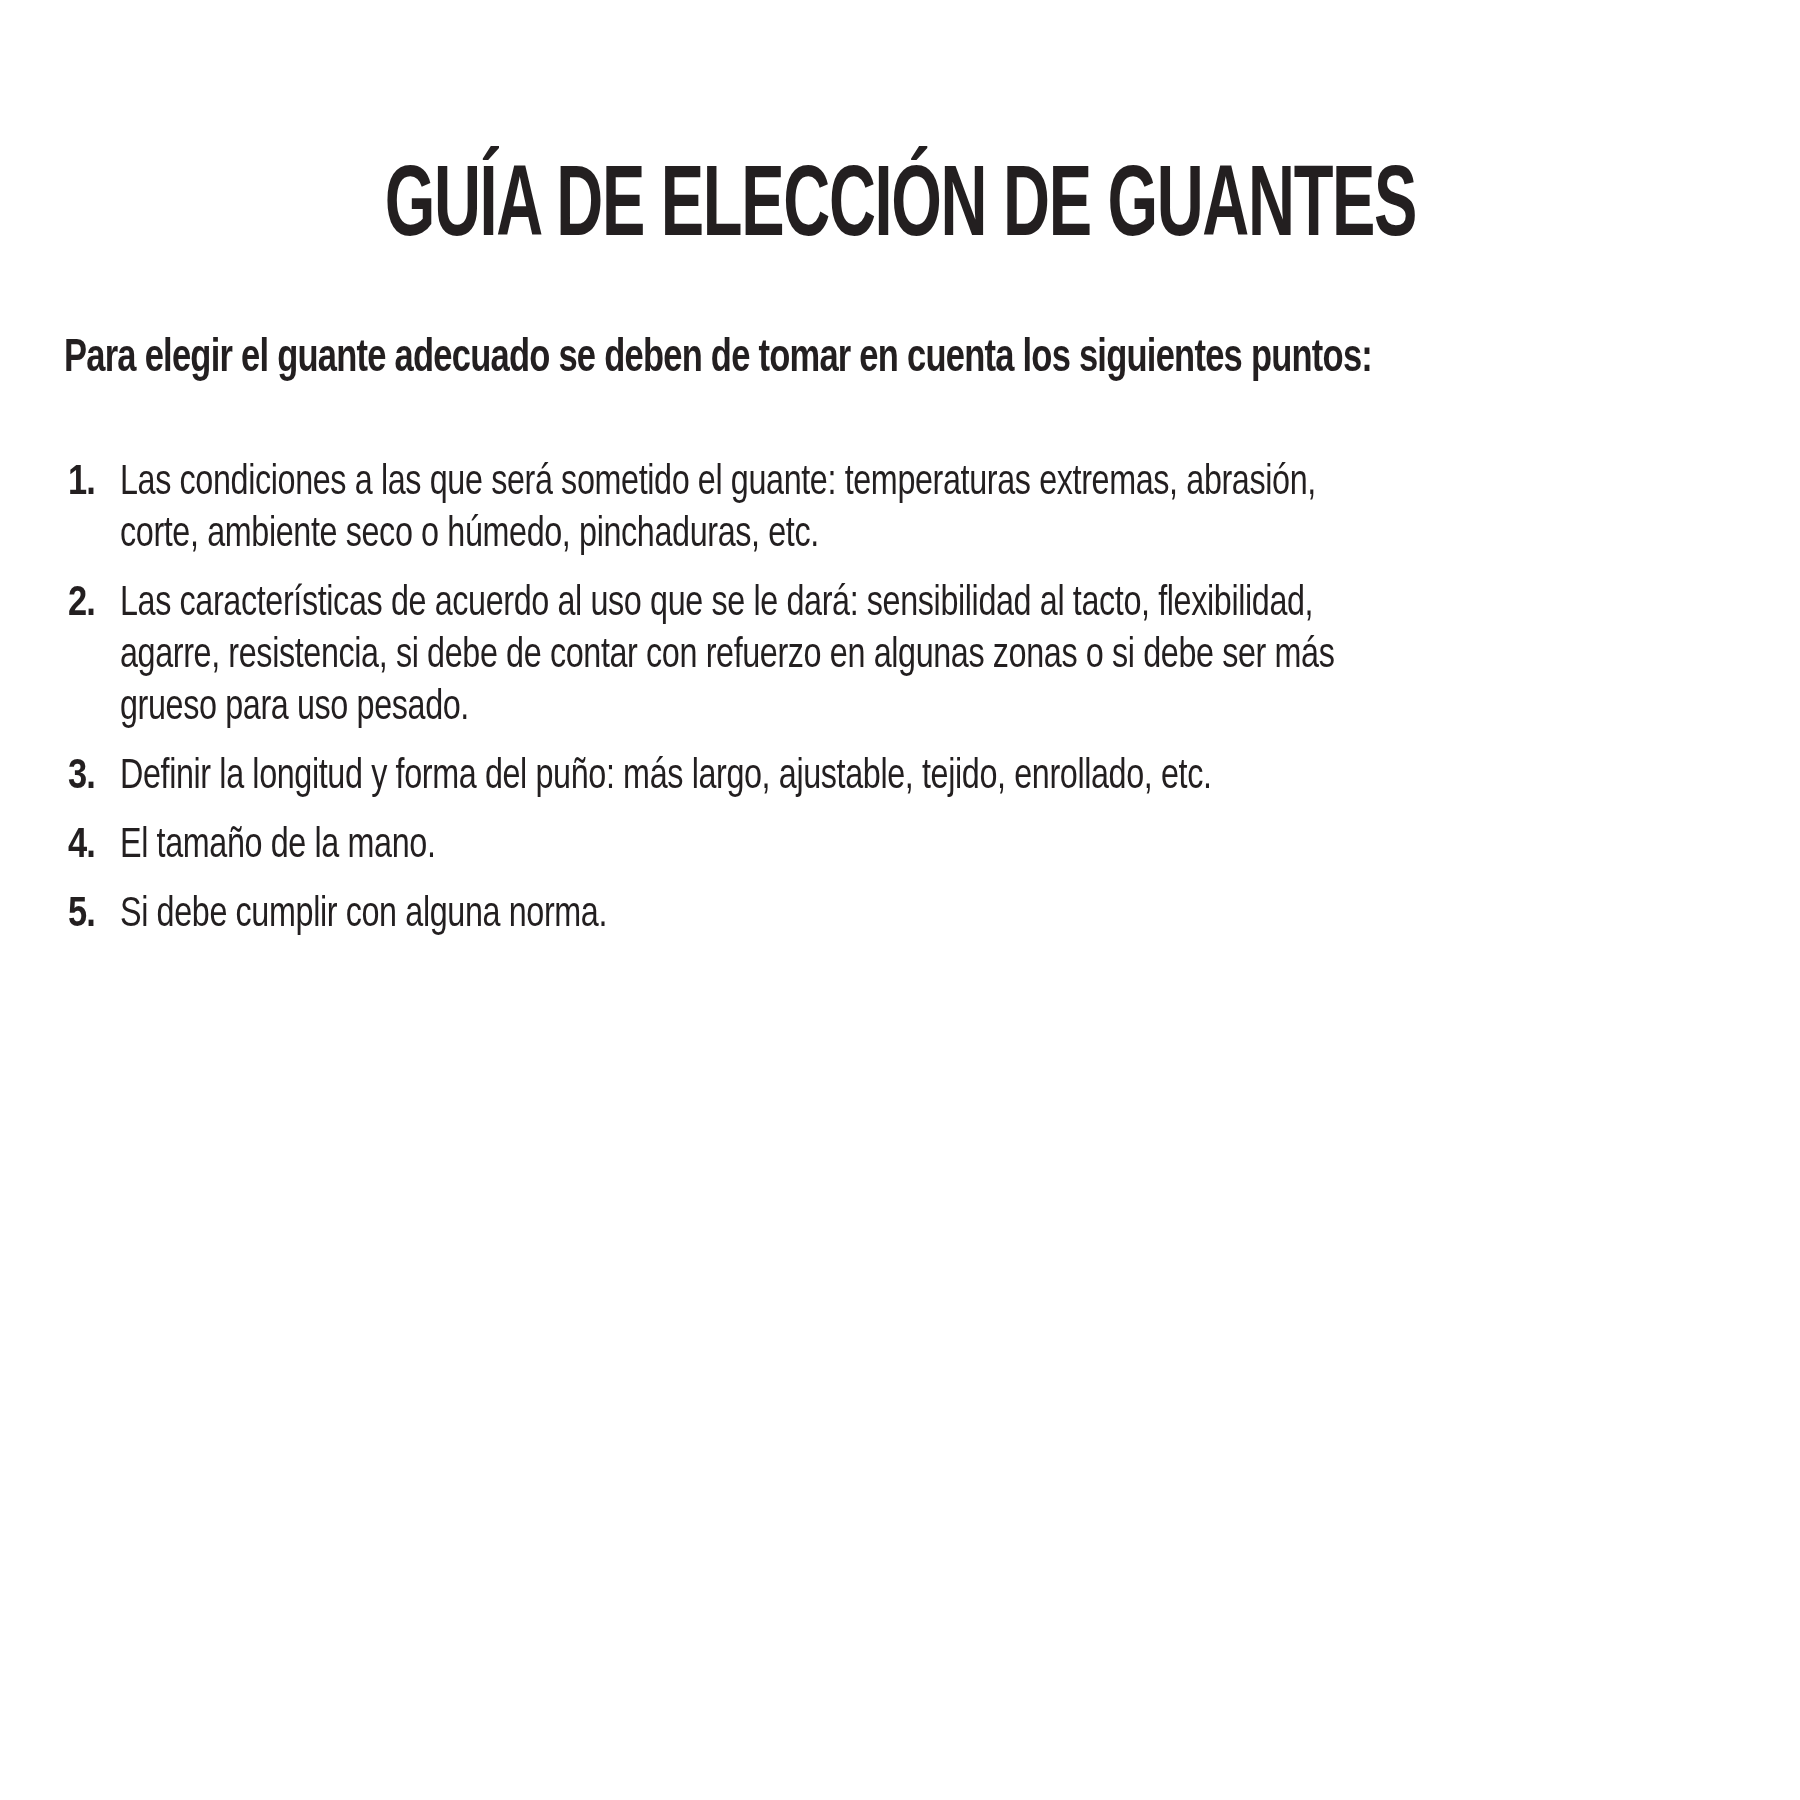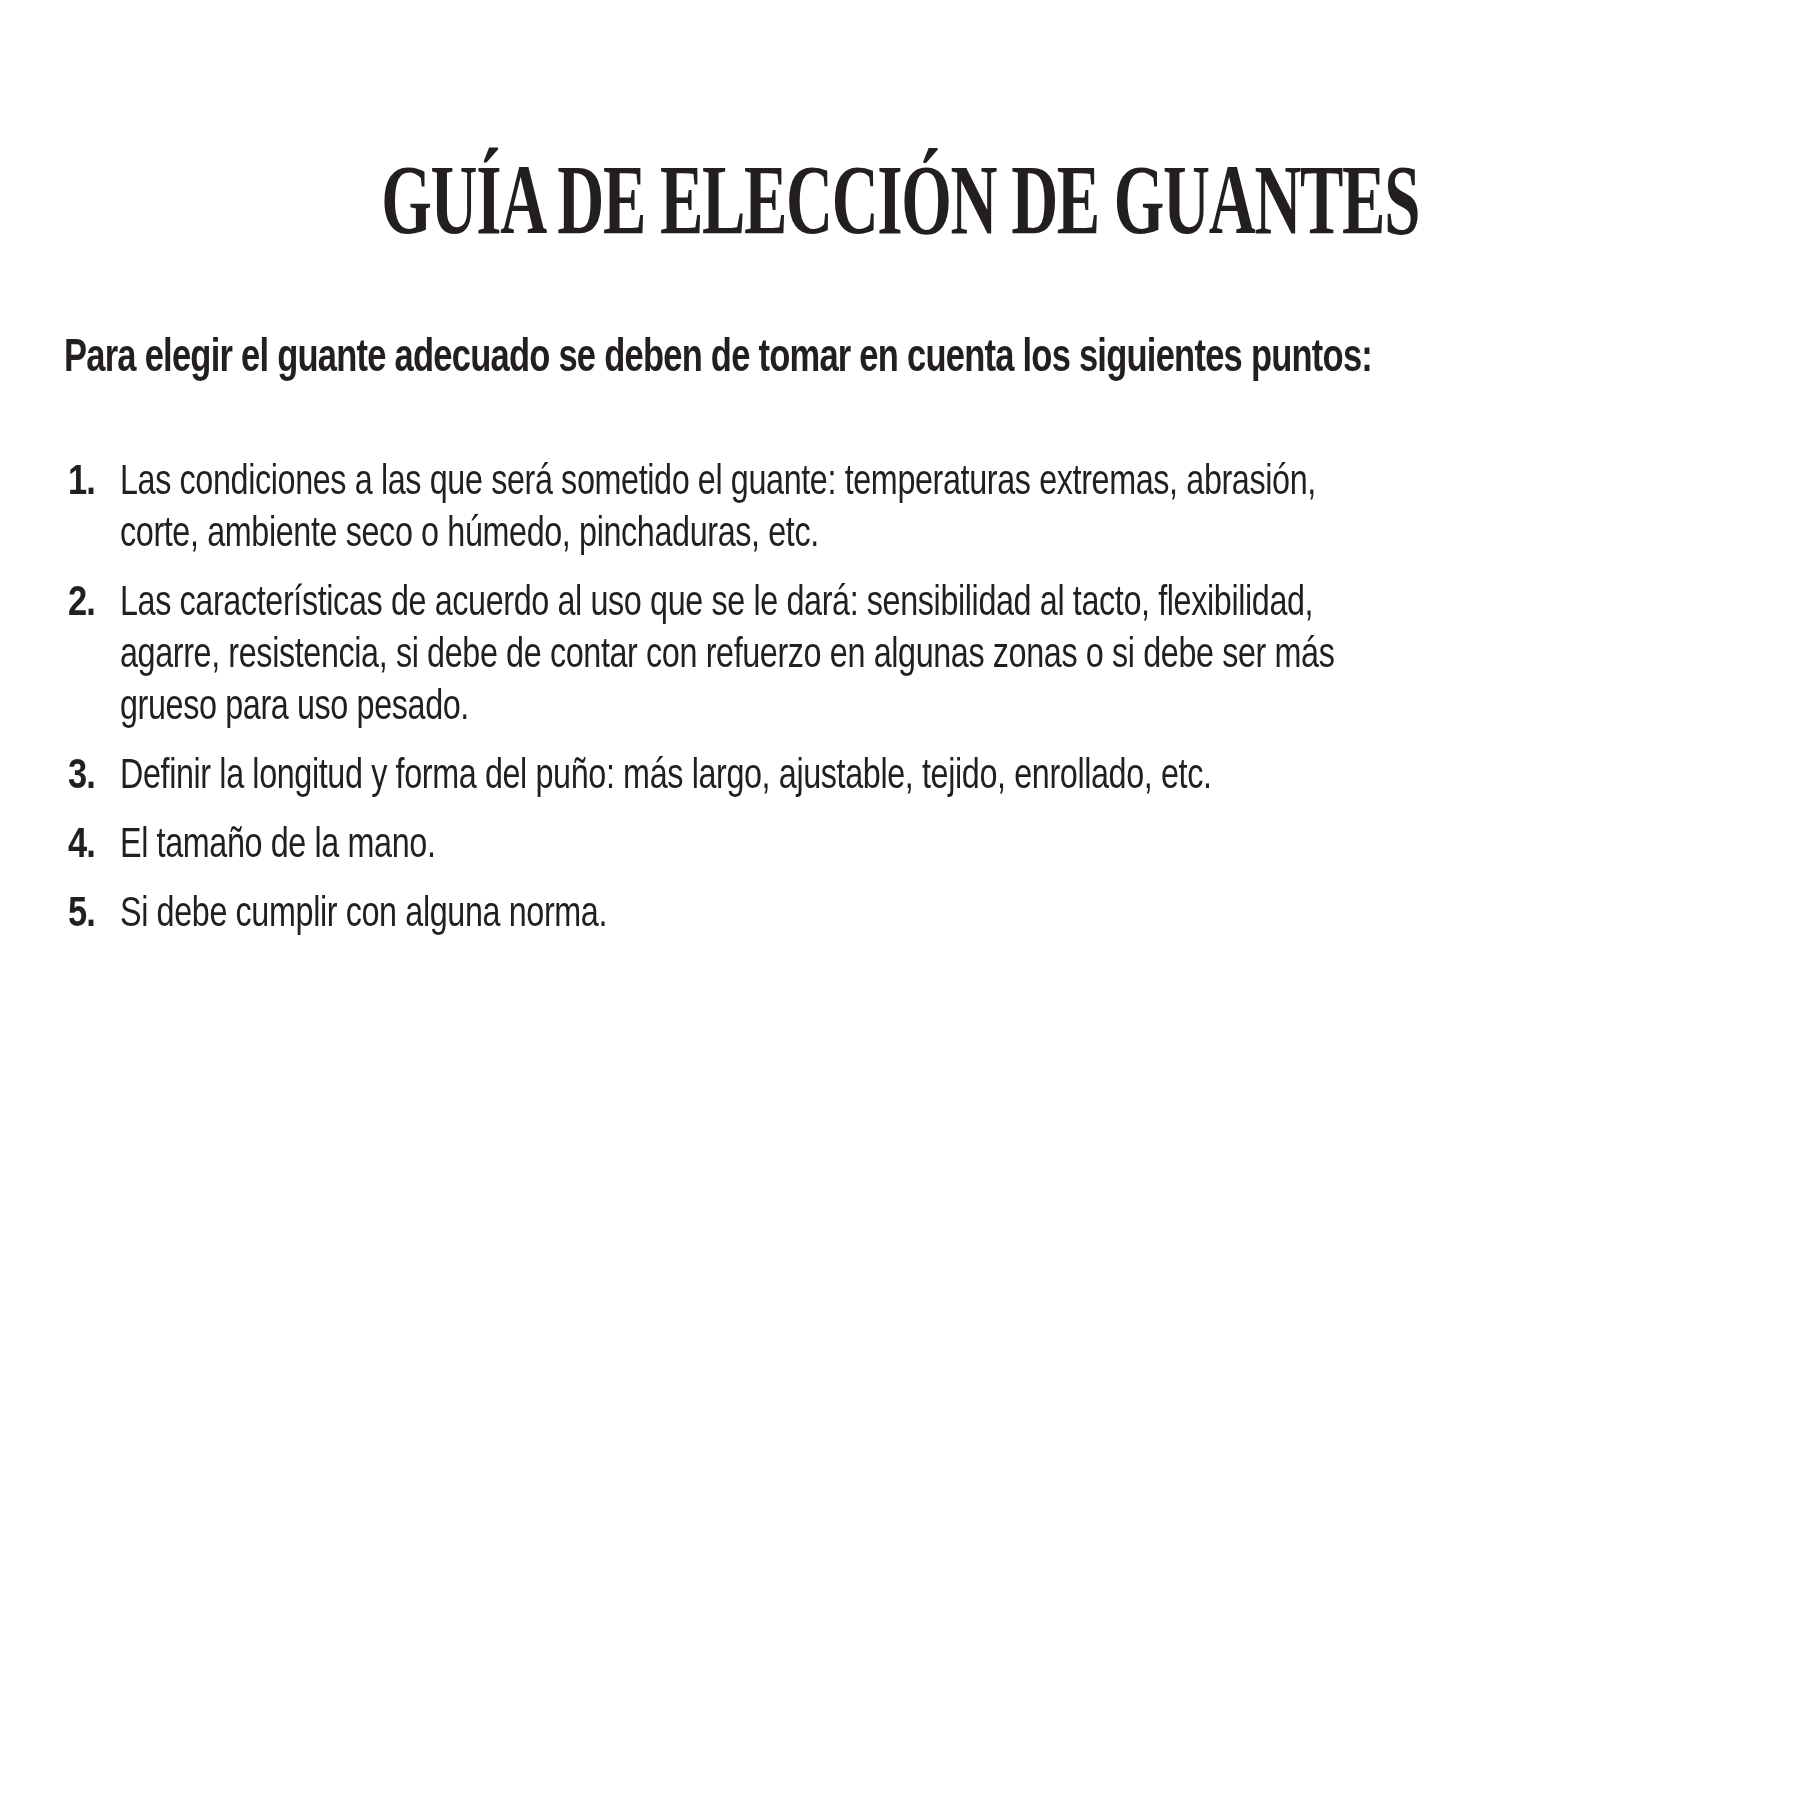--- a/index.html
+++ b/index.html
@@ -16,21 +16,20 @@
   }
   .page {
     width: 1800px;
     height: 1800px;
     box-sizing: border-box;
     padding-top: 150px;
   }
   .title-wrap {
     text-align: center;
     white-space: nowrap;
-    font-family: Liberation Serif, serif;
   }
   .doc-title {
     display: inline-block;
     margin: 0;
     font-size: 100px;
     font-weight: bold;
     letter-spacing: -2px;
     line-height: 1.0;
     transform: scaleX(0.65);
     transform-origin: center;

